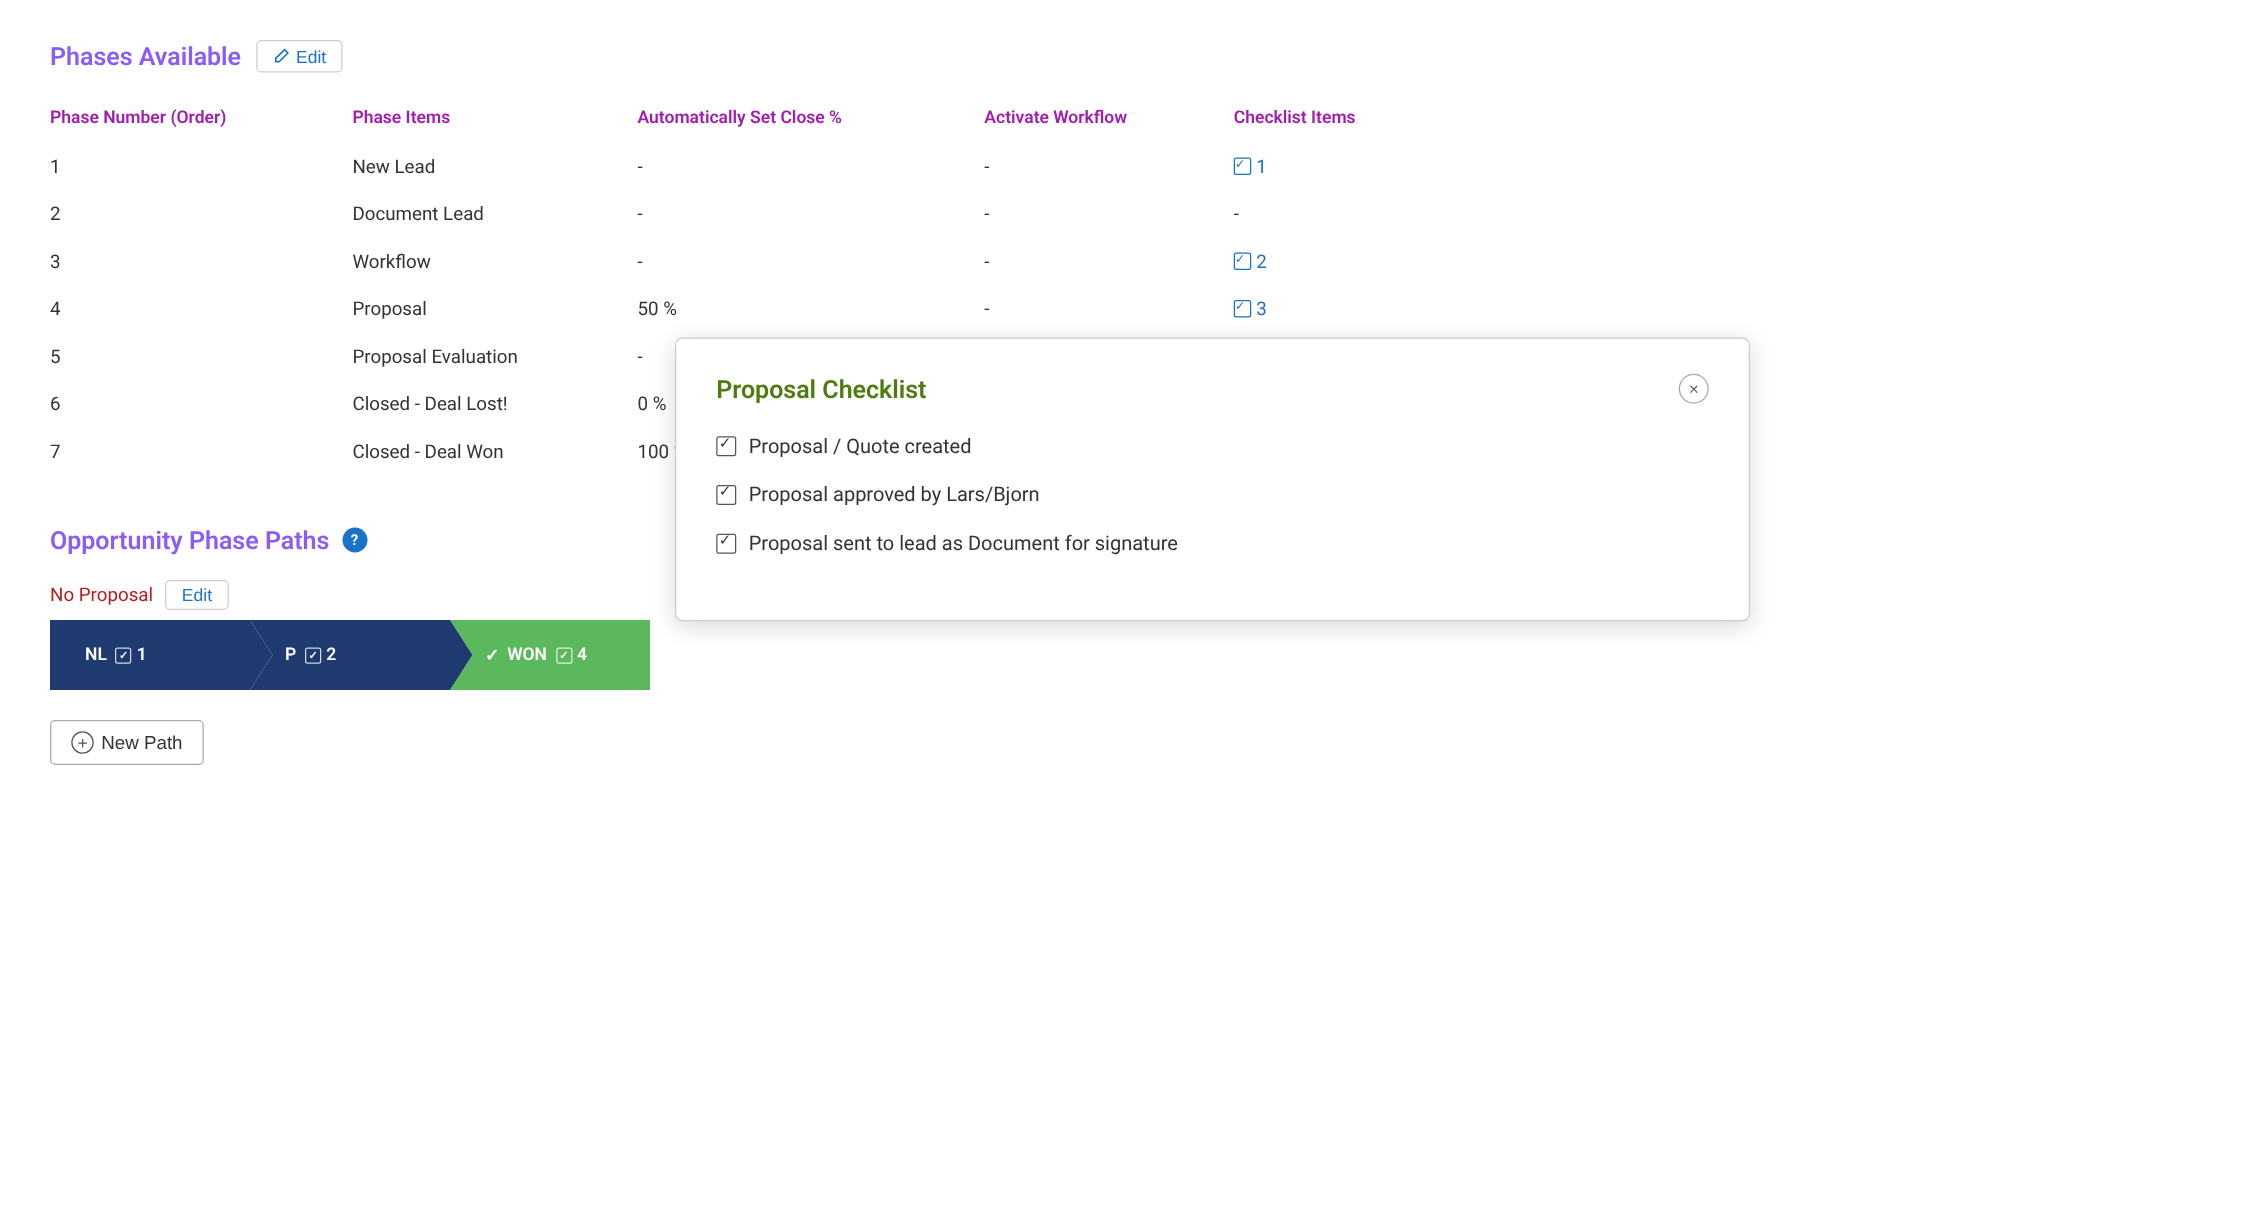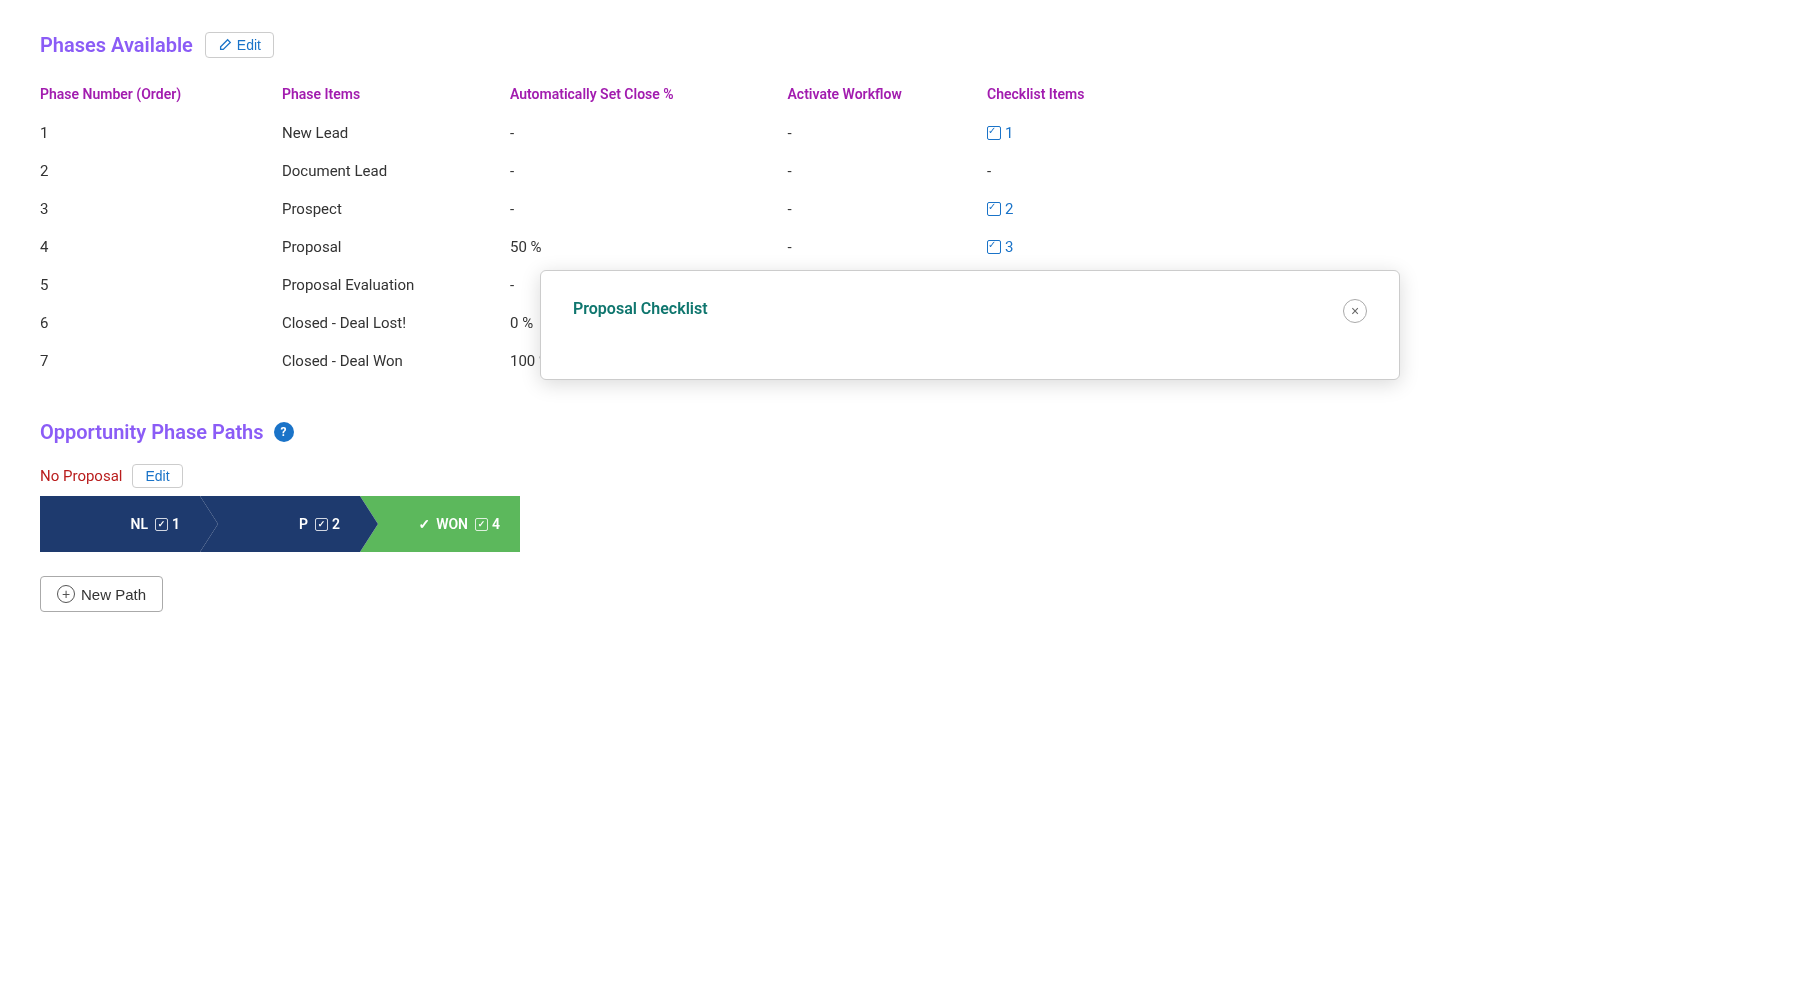--- a/index.html
+++ b/index.html
@@ -125,27 +125,27 @@
 
     
     .chevron-path {
       display: flex;
       align-items: stretch;
       height: 56px;
     }
     .chevron-item {
       display: flex;
       align-items: center;
-      justify-content: flex-end;
+      justify-content: flex-start;
       position: relative;
       height: 56px;
       font-size: 14px;
       font-weight: 600;
       color: white;
-      padding: 0 20px 0 12px;
+      padding: 0 20px 0 28px;
       min-width: 160px;
     }
     .chevron-item.dark-blue {
       background: #1e3a6e;
     }
     .chevron-item.green {
       background: #5cb85c;
     }
     
     .chevron-item::after {
@@ -232,23 +232,23 @@
       padding: 28px 32px 32px;
       z-index: 100;
     }
     .popup-header {
       display: flex;
       justify-content: space-between;
       align-items: flex-start;
       margin-bottom: 24px;
     }
     .popup-title {
-      font-size: 16px;
+      font-size: 20px;
       font-weight: 600;
-      color: #0f766e;
+      color: #4d7c0f;
     }
     .popup-close {
       width: 24px;
       height: 24px;
       border: 1.5px solid #aaa;
       border-radius: 50%;
       background: none;
       cursor: pointer;
       display: flex;
       align-items: center;
@@ -341,21 +341,21 @@
         </tr>
         <tr>
           <td>2</td>
           <td>Document Lead</td>
           <td>-</td>
           <td>-</td>
           <td>-</td>
         </tr>
         <tr>
           <td>3</td>
-          <td>Prospect</td>
+          <td>Workflow</td>
           <td>-</td>
           <td>-</td>
           <td>
             <a href="#" class="checklist-link"><span class="inline-cb"></span>2</a>
           </td>
         </tr>
         <tr>
           <td>4</td>
           <td>Proposal</td>
           <td>50 %</td>
@@ -431,15 +431,29 @@
     </button>
   </div>
 
   <div class="popup-overlay">
     <div class="popup-header">
       <span class="popup-title">Proposal Checklist</span>
       <button class="popup-close">
         <span>×</span>
       </button>
     </div>
+    <div id="popup-items">
+    <div class="popup-item">
+          <span class="popup-checkbox"></span>
+          <span>Proposal / Quote created</span>
+        </div>
+        <div class="popup-item">
+          <span class="popup-checkbox"></span>
+          <span>Proposal approved by Lars/Bjorn</span>
+        </div>
+        <div class="popup-item">
+          <span class="popup-checkbox"></span>
+          <span>Proposal sent to lead as Document for signature</span>
+        </div>
+      </div>
   </div>
 
 </div>
 
 </body></html>

